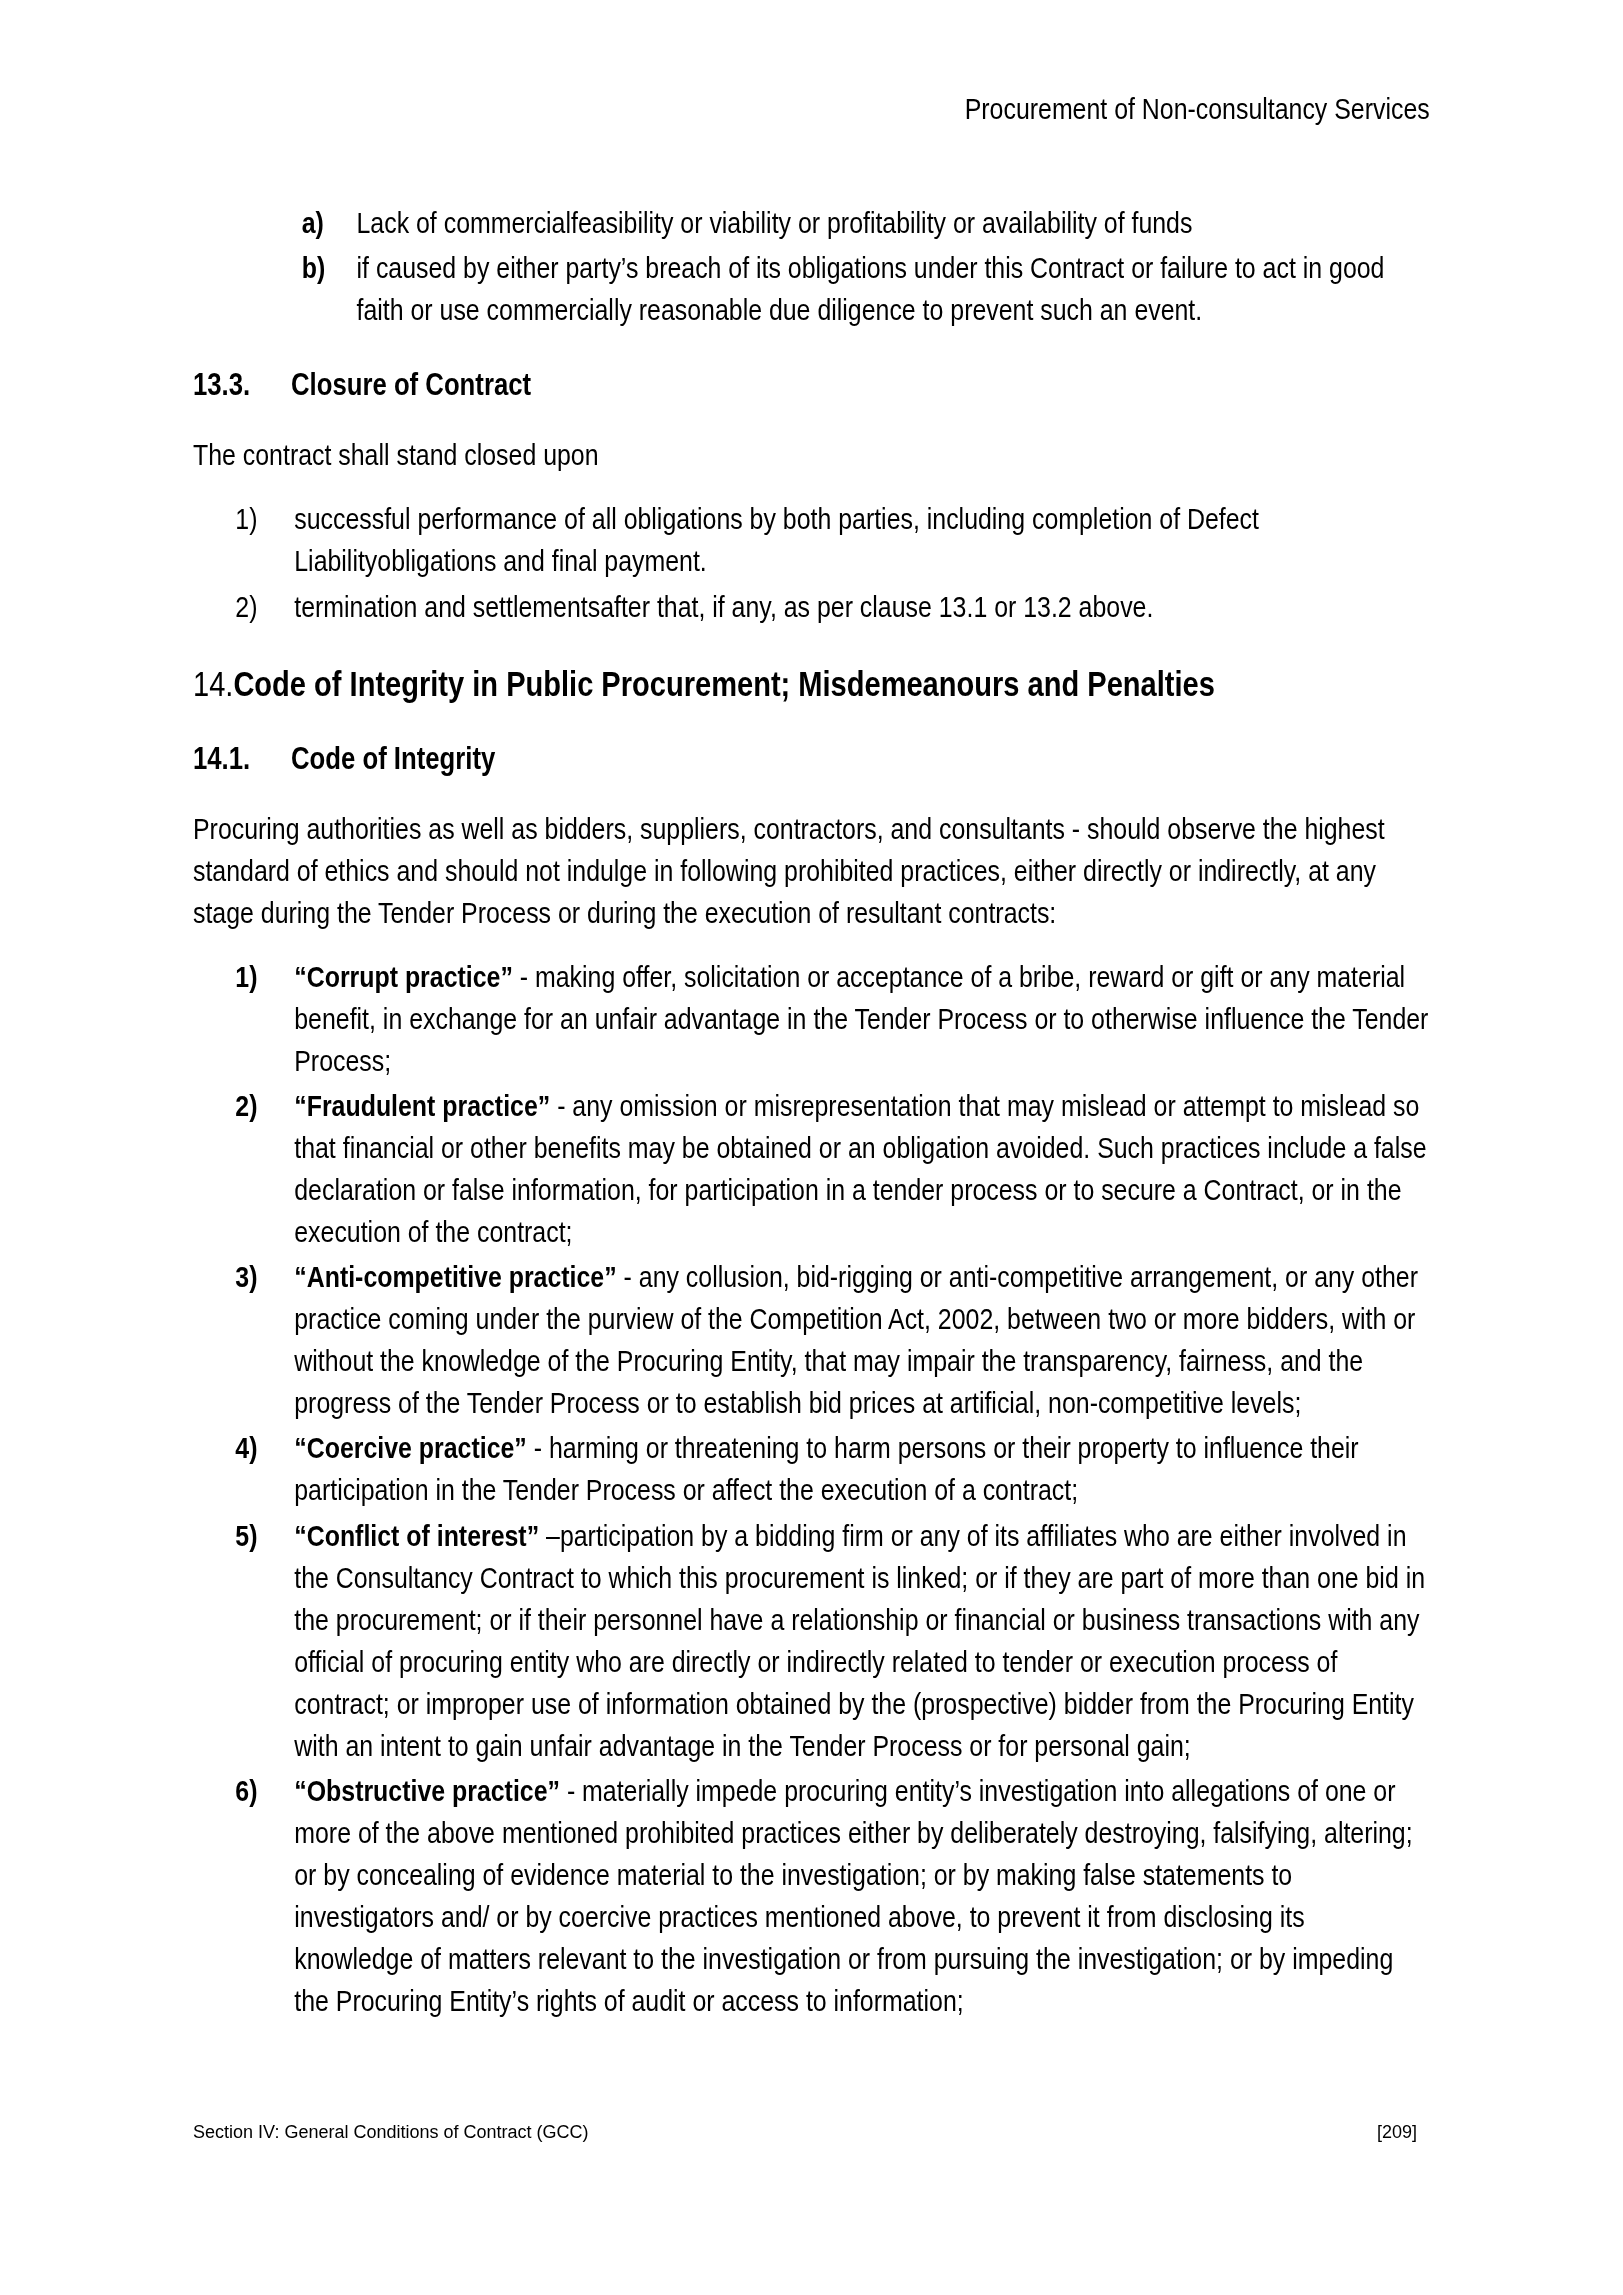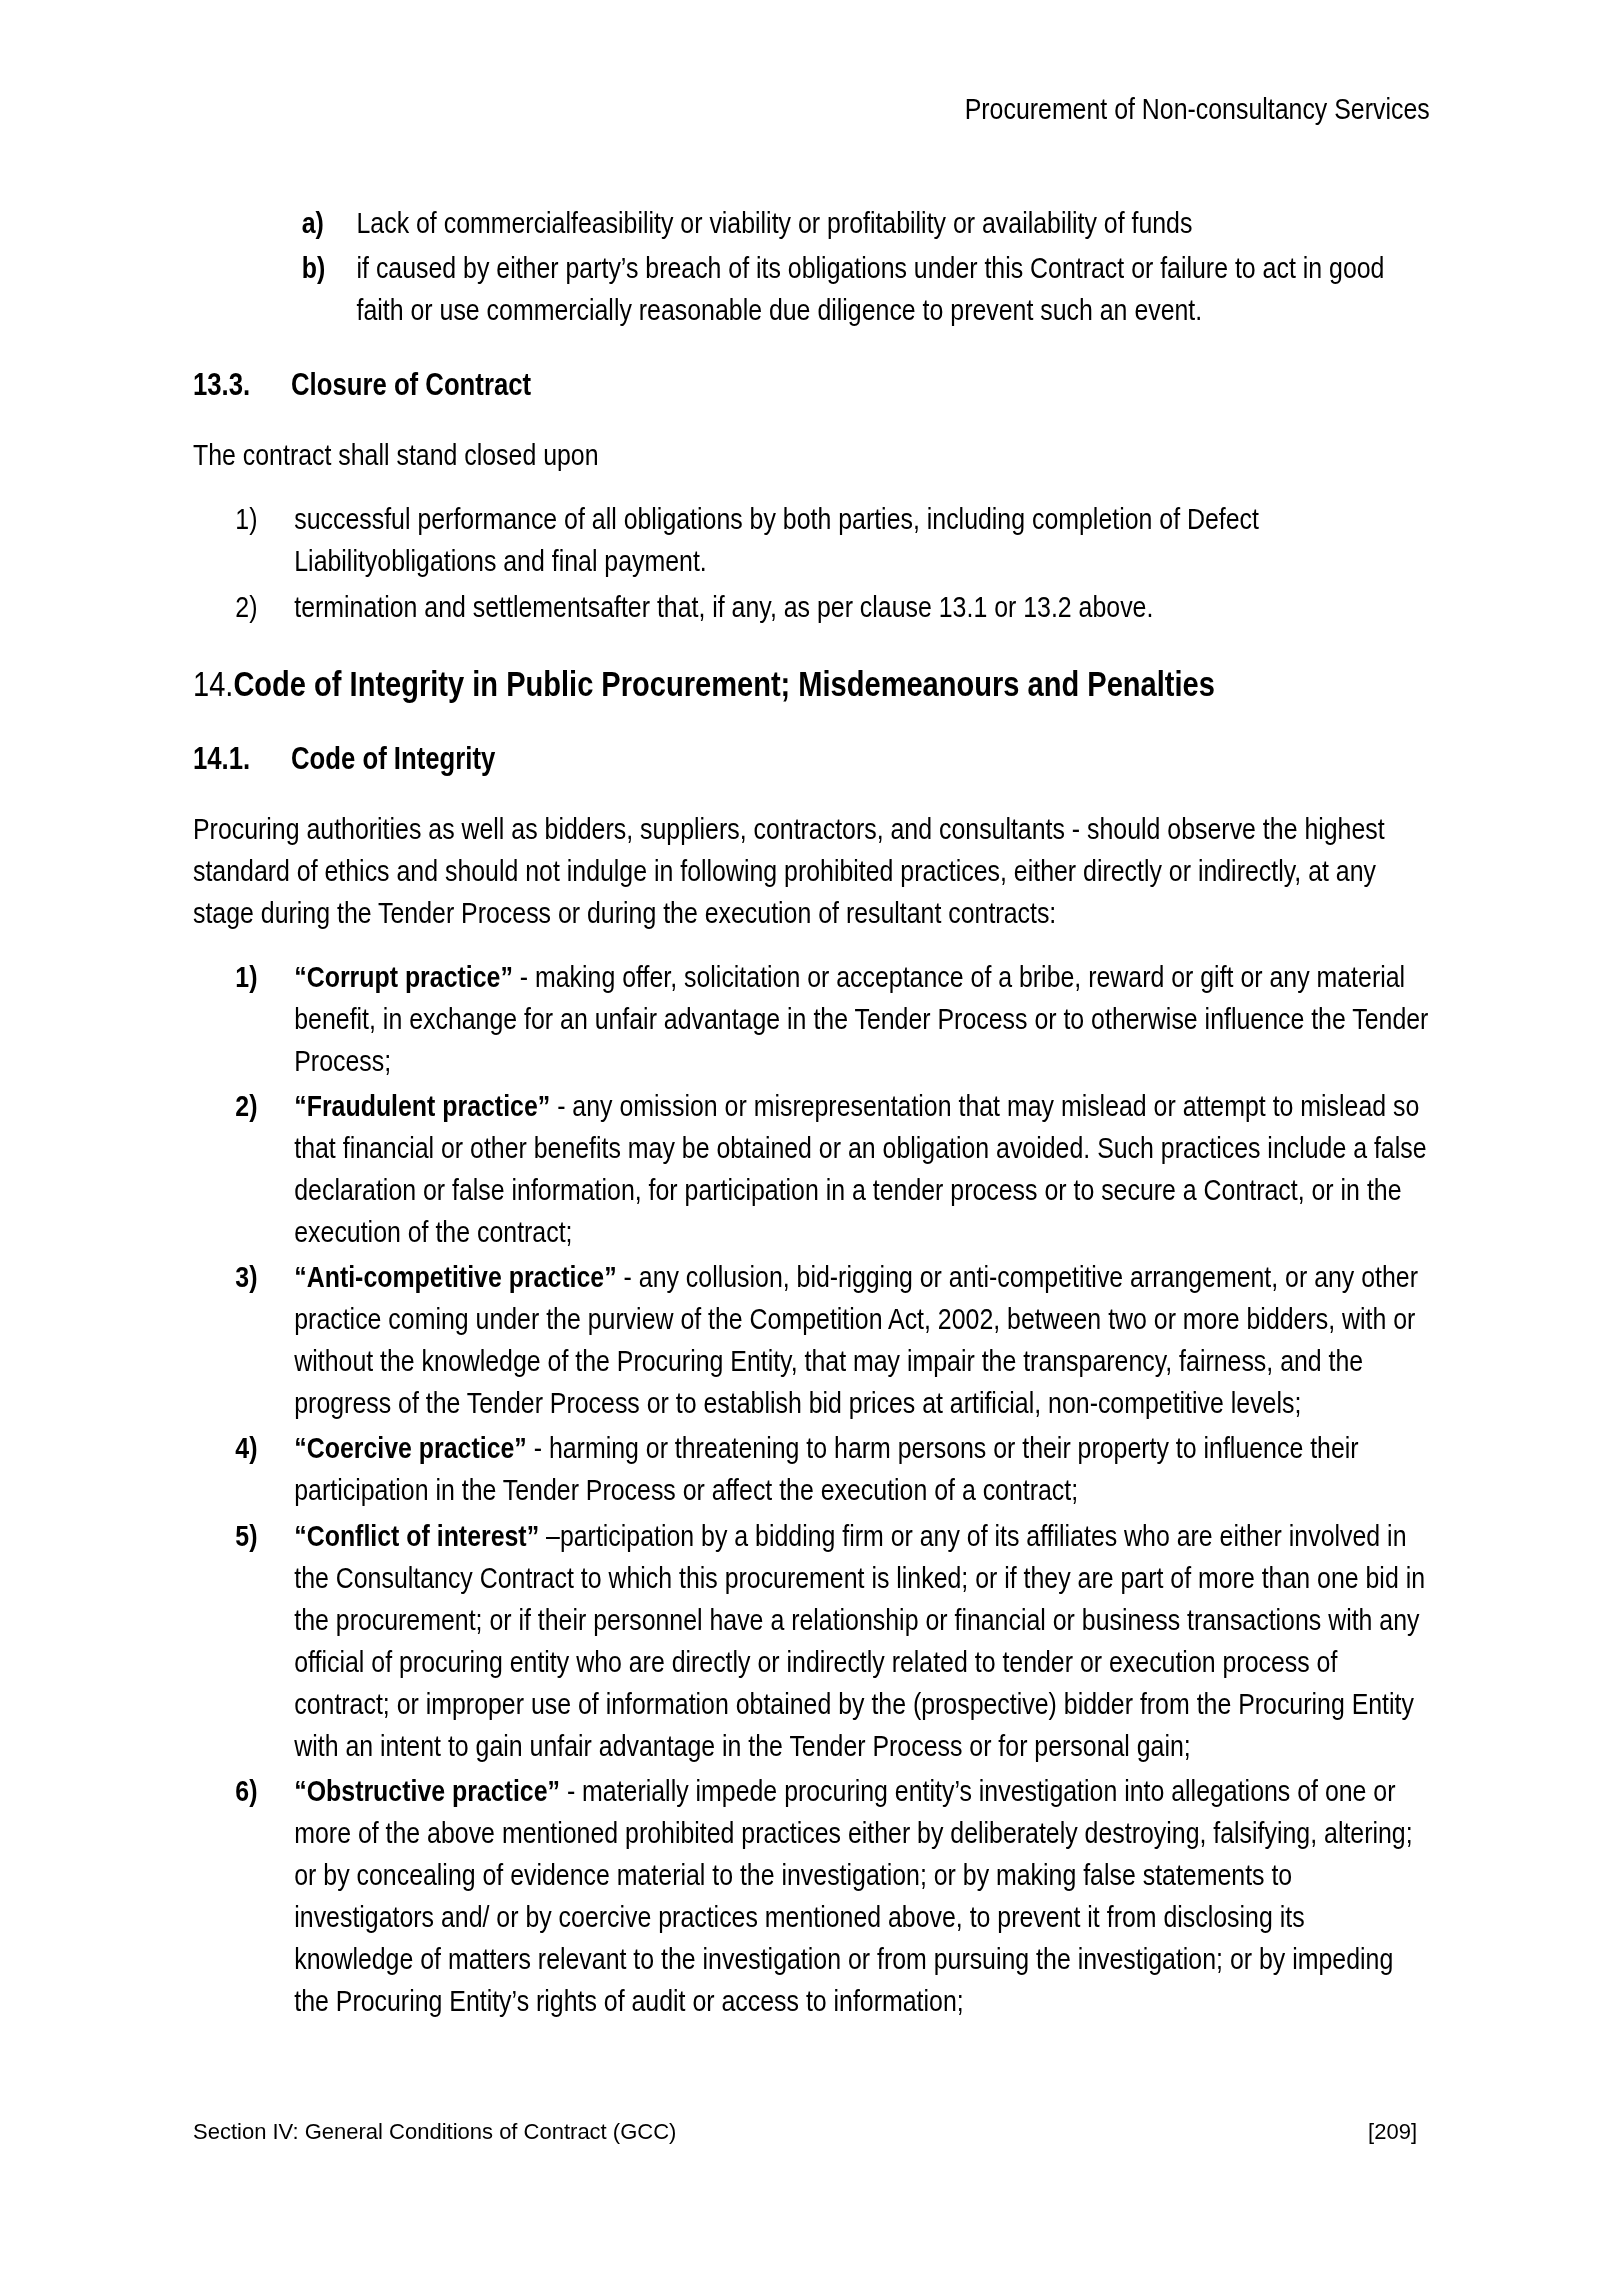--- a/index.html
+++ b/index.html
@@ -45,21 +45,21 @@
   .num-list.terms .marker { font-weight: 700; }
   .term { font-weight: 700; }
 
   .footer {
     position: absolute;
     left: 193px;
     top: 2115px;
     width: 1224px;
     display: flex;
     justify-content: space-between;
-    font-size: 22px;
+    font-size: 18px;
     line-height: 34px;
   }
 </style>
 </head>
 <body>
 
 <div class="page">
   <div class="content">
 
     <div class="doc-header">

